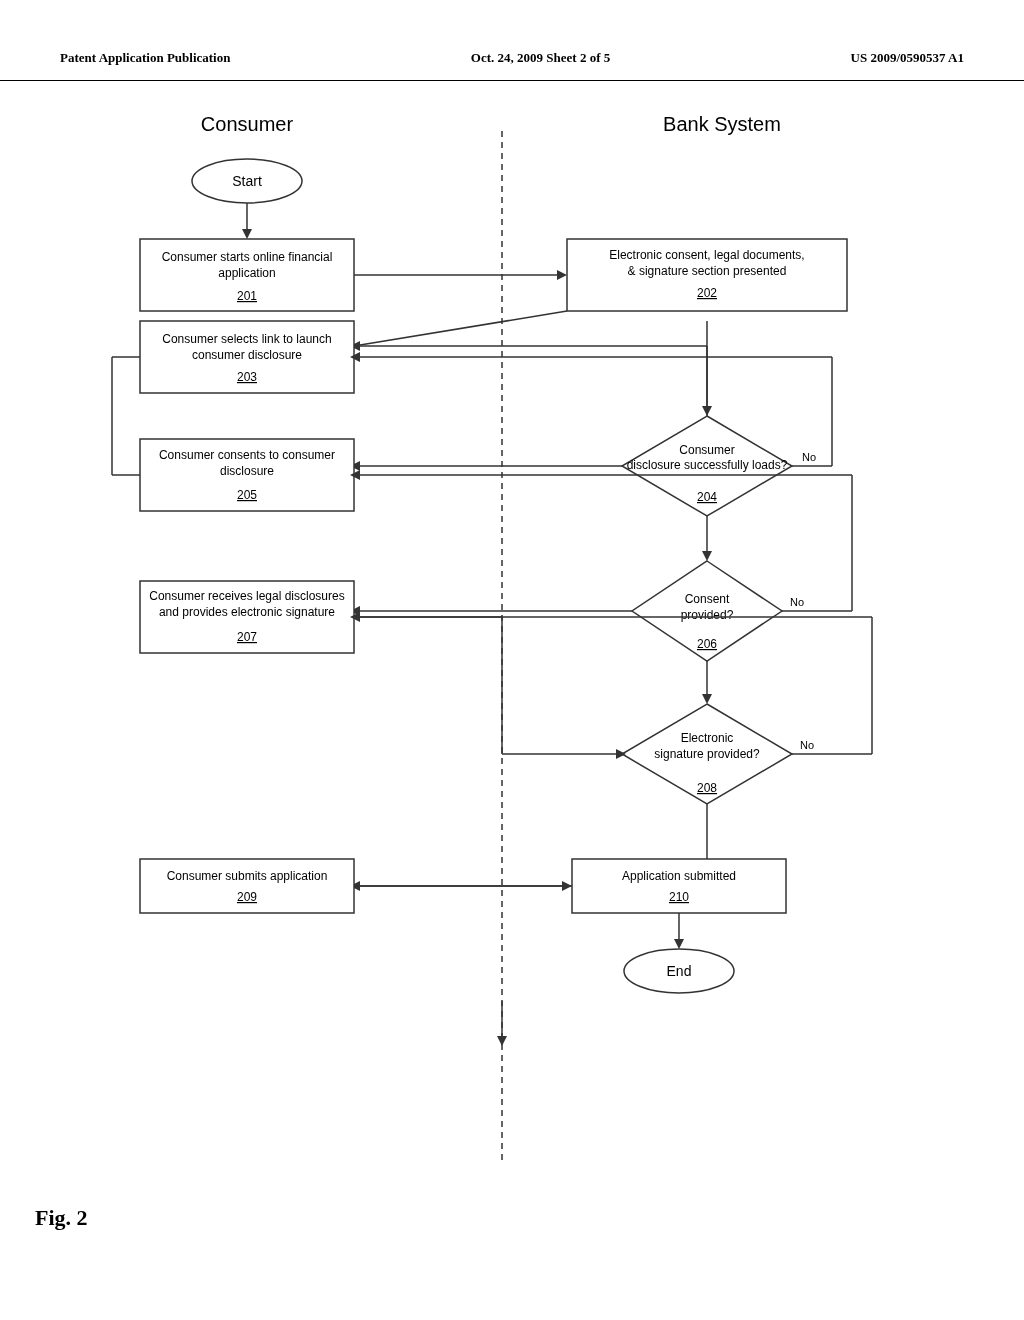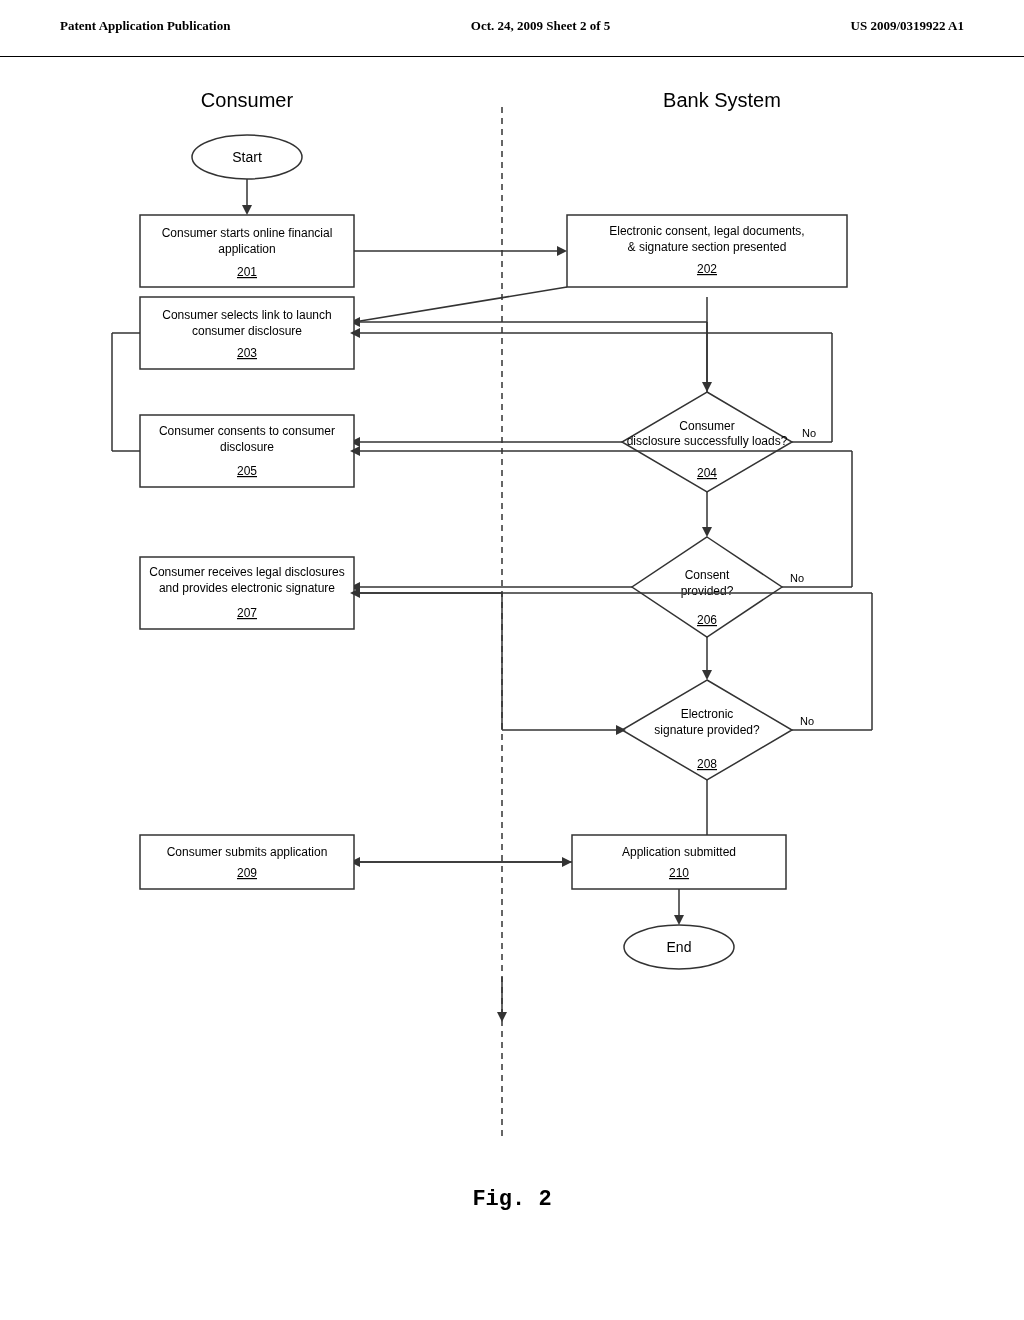--- a/index.html
+++ b/index.html
@@ -9,56 +9,56 @@
       width: 1024px;
       min-height: 1320px;
       position: relative;
       overflow-x: hidden;
     }
 
     
     .patent-header {
       display: flex;
       justify-content: space-between;
-      padding: 18px 60px 22px 60px;
+      padding: 18px 60px 14px 60px;
       font-size: 13px;
       font-weight: bold;
       border-bottom: 1px solid #000;
+      margin-top: 32px;
     }
 
     
     .diagram-area {
       position: relative;
       width: 100%;
       padding: 20px 35px;
     }
 
     
     .flowchart-svg {
       display: block;
       margin: 0 auto;
     }
 
     
     .fig-label {
-      text-align: center;
       font-size: 22px;
       font-weight: bold;
-      font-family: Liberation Mono, monospace;
-      margin-top: 10px;
+      font-family: Liberation Serif, serif;
+      margin-top: 4px;
       margin-bottom: 20px;
     }
   </style>
 </head>
 <body>
 
 <div class="patent-header">
   <span>Patent Application Publication</span>
   <span>Oct. 24, 2009   Sheet 2 of 5</span>
-  <span>US 2009/0319922 A1</span>
+  <span>US 2009/0590537 A1</span>
 </div>
 
 <div class="diagram-area">
 
   <svg class="flowchart-svg" width="880" height="1100" viewBox="0 0 880 1100">
 
     <line x1="430" y1="30" x2="430" y2="1060" stroke="#333" stroke-width="1.5" stroke-dasharray="6,5"></line>
 
     <text x="175" y="30" text-anchor="middle" font-family="Arial, sans-serif" font-size="20">Consumer</text>
     <text x="650" y="30" text-anchor="middle" font-family="Arial, sans-serif" font-size="20">Bank System</text>

